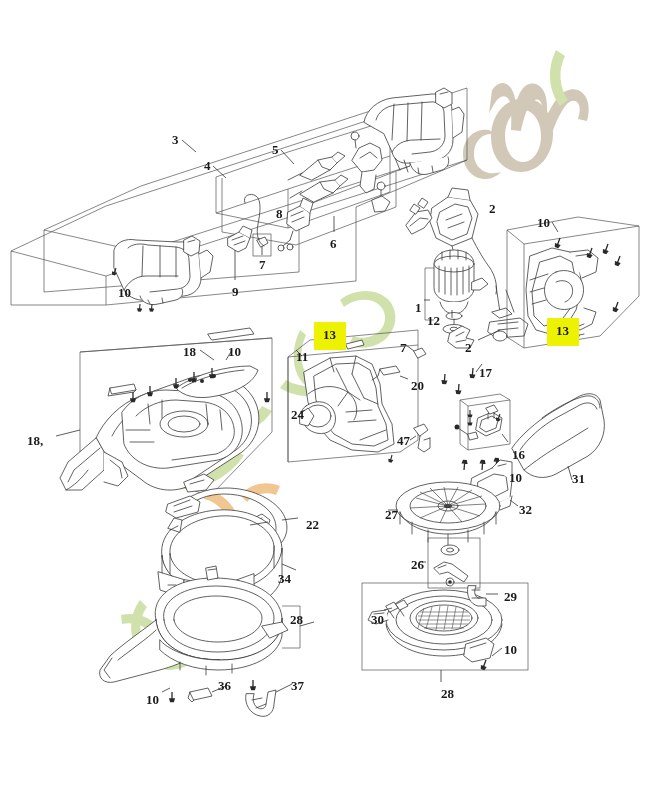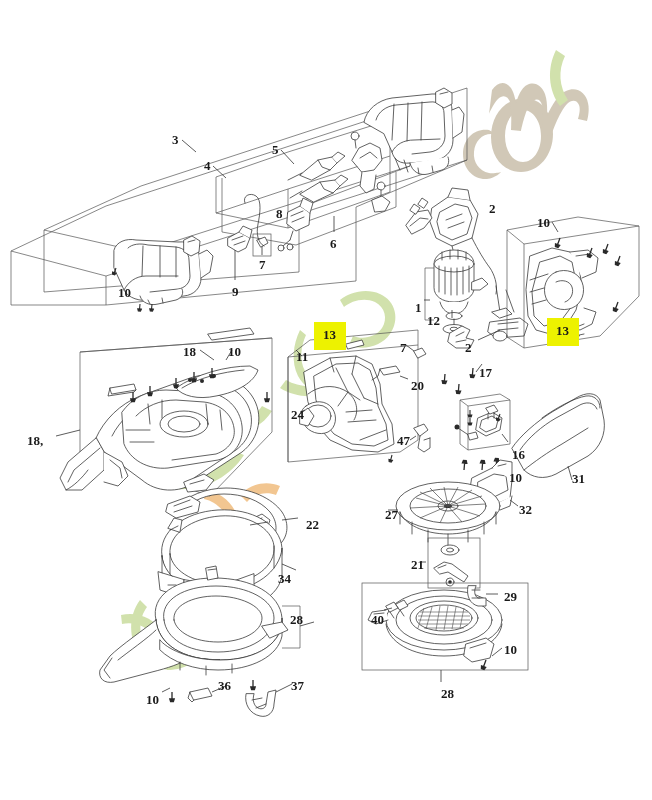--- a/index.html
+++ b/index.html
@@ -573,24 +573,24 @@
 <div class="num" style="left:228px;top:345px">10</div>
 <div class="num" style="left:291px;top:408px">24</div>
 <div class="num" style="left:27px;top:434px">18,</div>
 <div class="num" style="left:397px;top:434px">47</div>
 <div class="num" style="left:512px;top:448px">16</div>
 <div class="num" style="left:509px;top:471px">10</div>
 <div class="num" style="left:572px;top:472px">31</div>
 <div class="num" style="left:519px;top:503px">32</div>
 <div class="num" style="left:385px;top:508px">27</div>
 <div class="num" style="left:306px;top:518px">22</div>
-<div class="num" style="left:411px;top:558px">21</div>
+<div class="num" style="left:411px;top:558px">26</div>
 <div class="num" style="left:278px;top:572px">34</div>
 <div class="num" style="left:504px;top:590px">29</div>
-<div class="num" style="left:371px;top:613px">40</div>
+<div class="num" style="left:371px;top:613px">30</div>
 <div class="num" style="left:290px;top:613px">28</div>
 <div class="num" style="left:504px;top:643px">10</div>
 <div class="num" style="left:218px;top:679px">36</div>
 <div class="num" style="left:146px;top:693px">10</div>
 <div class="num" style="left:291px;top:679px">37</div>
 <div class="num" style="left:441px;top:687px">28</div>
 
 </div>
 
 </body></html>

